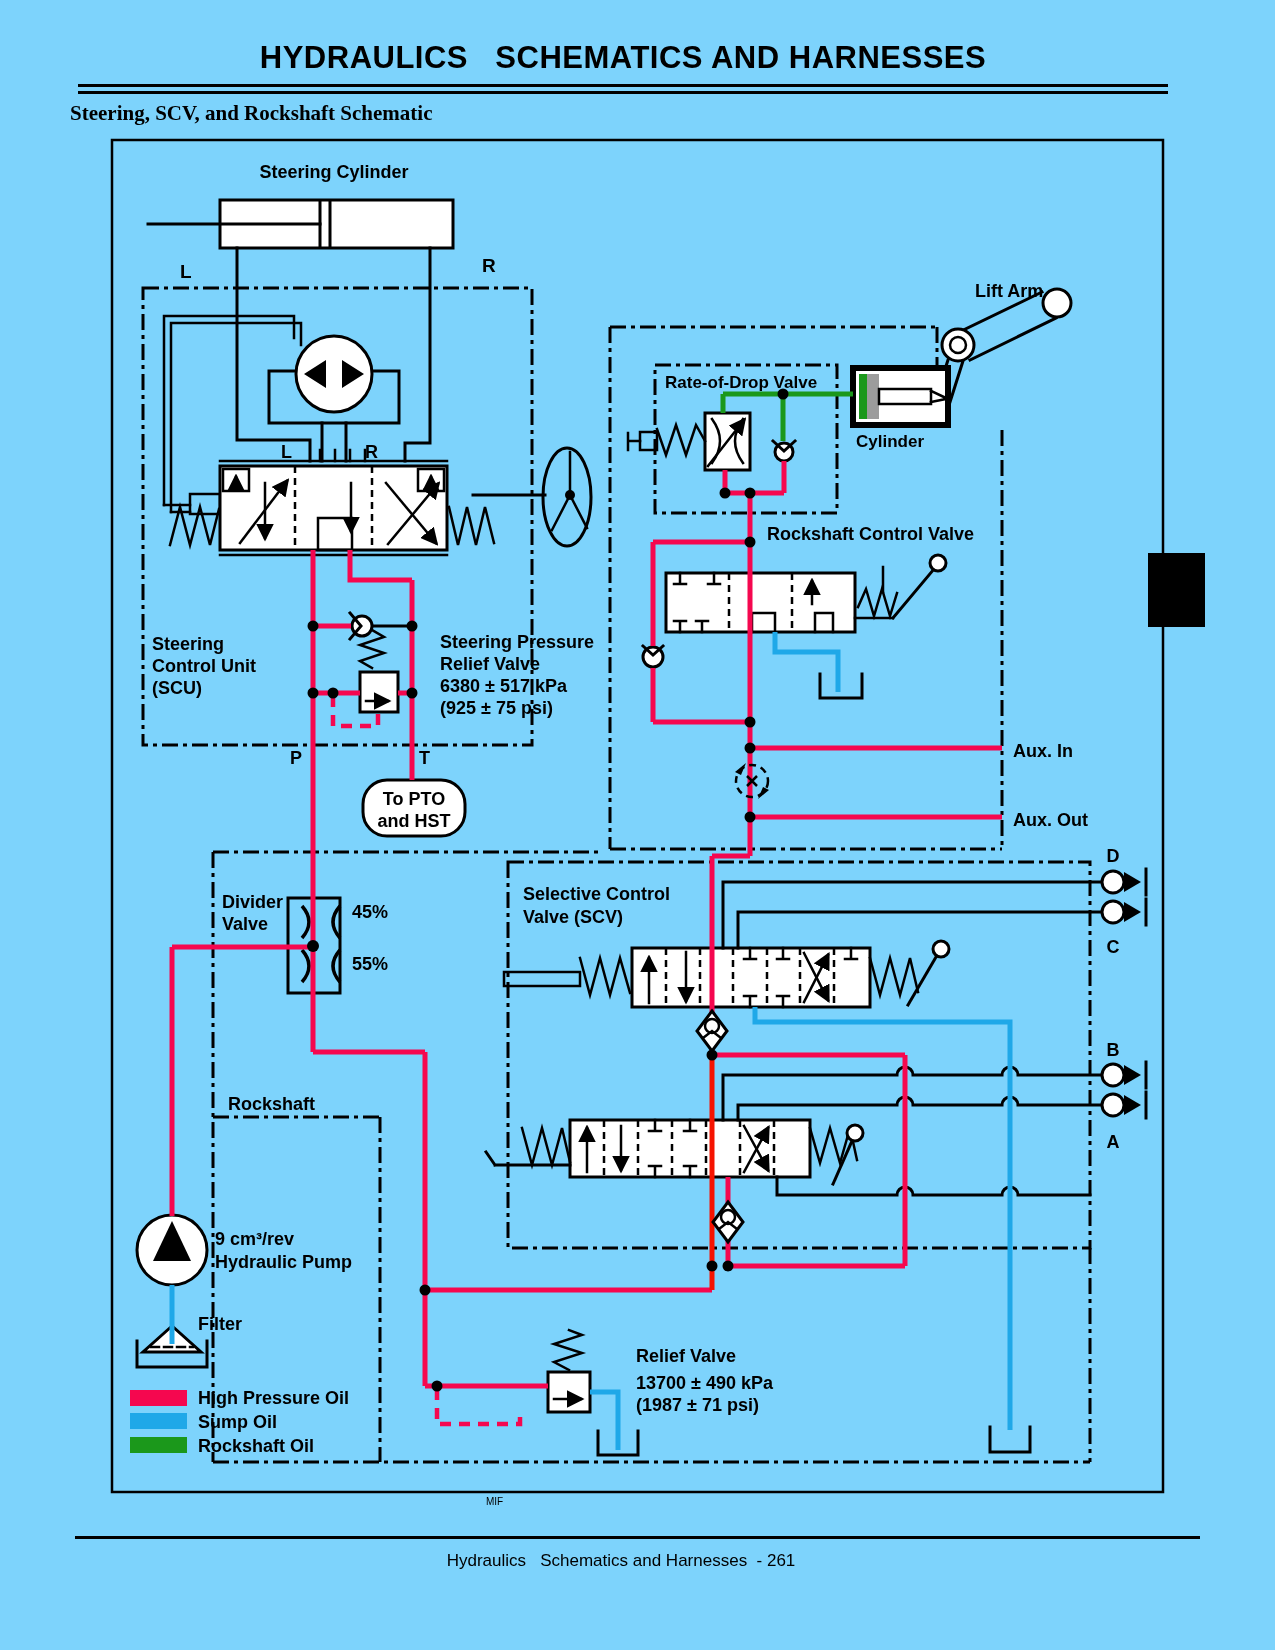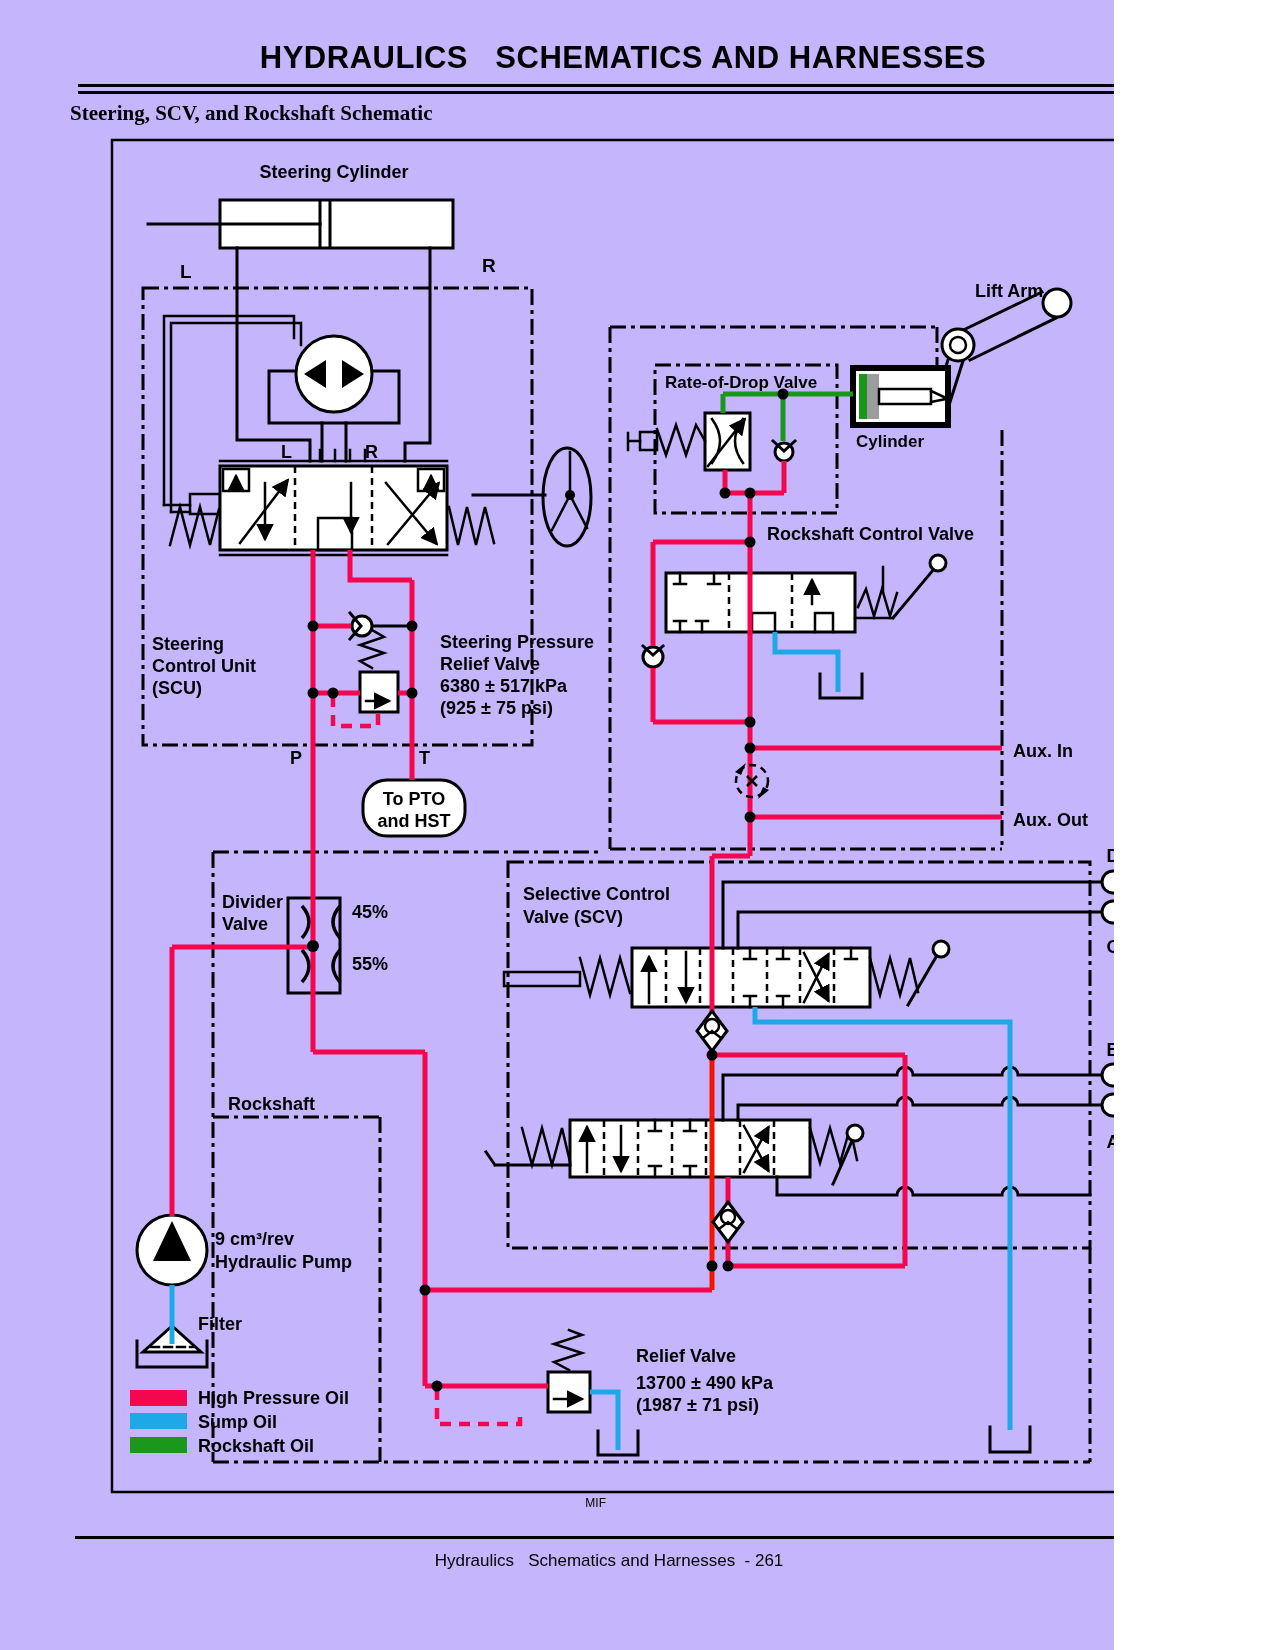--- a/index.html
+++ b/index.html
@@ -1,26 +1,26 @@
 <!DOCTYPE html>
 <html style="--high_pressure: #f5074f; --sump: #1fa8e8; --rockshaft: #1b981b; --supply_red: #f61300;"><head>
 <meta charset="utf-8">
 <style>
   html,body{margin:0;padding:0;background:#fff}
-  .page{position:relative;width:1114px;height:1650px;background:#c4b5fd;overflow:hidden}
+  .page{position:relative;width:1275px;height:1650px;background:#7dd3fc;overflow:hidden}
   .title{position:absolute;left:78px;top:40px;width:1090px;text-align:center;
          font-family:"Liberation Sans",sans-serif;font-weight:bold;font-size:31px;
          white-space:pre;letter-spacing:.5px;color:#000}
   .rule{position:absolute;left:78px;width:1090px;height:3px;background:#000}
   .subtitle{position:absolute;left:70px;top:101px;font-family:Liberation Serif, serif;
             font-weight:bold;font-size:21px;color:#000}
-  .mif{position:absolute;left:486px;top:1496px;width:120px;text-align:right;
-       font-family:"Liberation Sans",sans-serif;font-size:12px;color:#000}
+  .mif{position:absolute;left:486px;top:1496px;width:120px;text-align:left;
+       font-family:"Liberation Sans",sans-serif;font-size:10px;color:#000}
   .footrule{position:absolute;left:75px;top:1536px;width:1125px;height:3px;background:#000}
-  .foot{position:absolute;left:4px;top:1551px;width:1210px;text-align:center;white-space:pre;
+  .foot{position:absolute;left:16px;top:1551px;width:1210px;text-align:center;white-space:pre;
         font-family:"Liberation Sans",sans-serif;font-size:17px;color:#000}
   .tab{position:absolute;left:1148px;top:553px;width:57px;height:74px;background:#000}
   svg{position:absolute;left:0;top:0}
   .bk{stroke:#000;stroke-width:3;fill:none;stroke-linecap:square}
   .bk2{stroke:#000;stroke-width:2.5;fill:none;stroke-linecap:square}
   .bkf{stroke:#000;stroke-width:3;fill:#fff}
   .dv{stroke:#000;stroke-width:2.5;fill:none;stroke-dasharray:7 5}
   .dd{stroke:#000;stroke-width:3;fill:none;stroke-dasharray:16 5 4 5}
   .hp{stroke:var(--high_pressure);stroke-width:5;fill:none}
   .hpd{stroke:var(--high_pressure);stroke-width:4.5;fill:none;stroke-dasharray:11 8}

